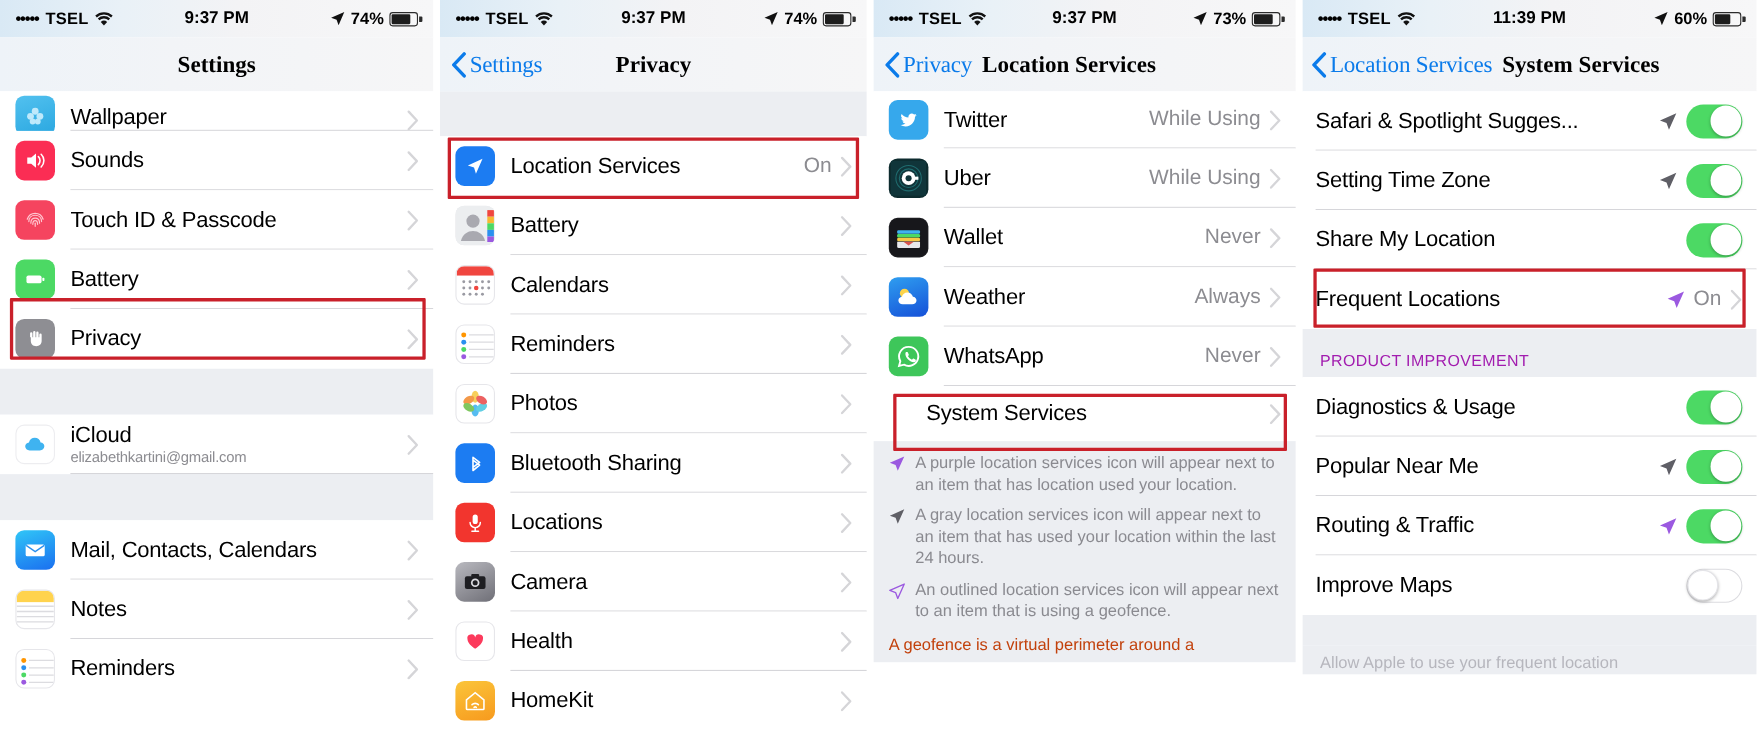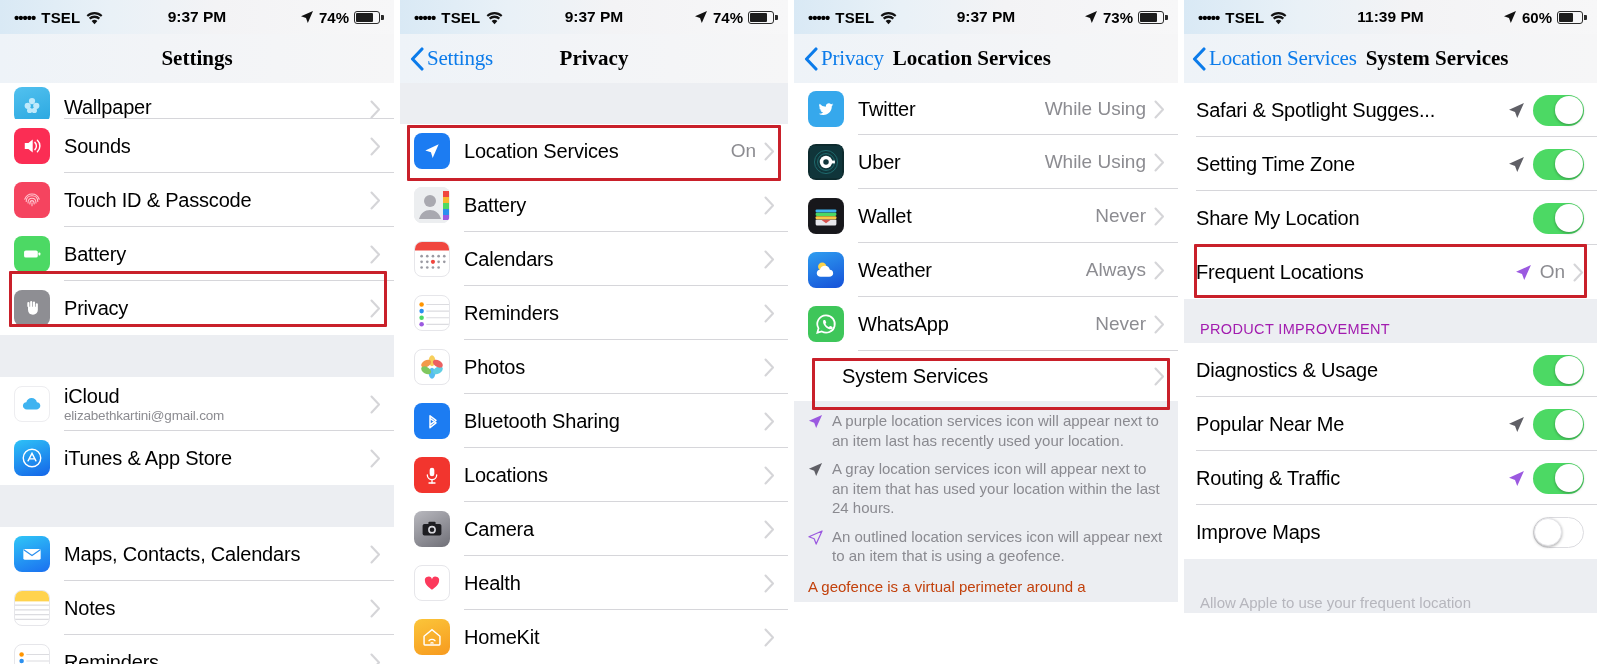--- a/index.html
+++ b/index.html
@@ -250,45 +250,31 @@
           <span class="sub-text">elizabethkartini@gmail.com</span>
         </div>
         <div class="right">
           <svg class="chev" viewBox="0 0 11 19">
               <path d="M1.5 1.5 9 9.5 1.5 17.5" stroke="#bfbfc4" stroke-width="2.1" fill="none" stroke-linecap="round" stroke-linejoin="round"></path>
             </svg>
         </div>
         <div class="sep"></div>
       </div>
 
-      <div class="row">
-        <div class="ico" style="background:linear-gradient(160deg,#2ec2f7,#1464e8)">
-          <svg viewBox="0 0 36 36" width="30" height="30" fill="none" stroke="#fff" stroke-width="1.7">
-              <circle cx="18" cy="18" r="10.5"></circle>
-              <path d="M13.3 21.4 18 12.4l4.7 9M15 19h6" stroke-linecap="round"></path>
-            </svg>
-        </div>
-        <div class="label">iTunes &amp; App Store</div>
-        <div class="right">
-          <svg class="chev" viewBox="0 0 11 19">
-              <path d="M1.5 1.5 9 9.5 1.5 17.5" stroke="#bfbfc4" stroke-width="2.1" fill="none" stroke-linecap="round" stroke-linejoin="round"></path>
-            </svg>
-        </div>
-      </div>
 
       <div class="group-gap" style="height:42px"></div>
 
       <div class="row">
         <div class="ico" style="background:linear-gradient(160deg,#30c6f7,#1a6ff0)">
           <svg viewBox="0 0 36 36" width="26" height="26">
               <rect x="6" y="11" width="24" height="15" rx="2" fill="#fff"></rect>
               <path d="M6.6 12.2 18 20l11.4-7.8" stroke="#2b90ef" stroke-width="1.7" fill="none"></path>
             </svg>
         </div>
-        <div class="label">Maps, Contacts, Calendars</div>
+        <div class="label">Mail, Contacts, Calendars</div>
         <div class="right">
           <svg class="chev" viewBox="0 0 11 19">
               <path d="M1.5 1.5 9 9.5 1.5 17.5" stroke="#bfbfc4" stroke-width="2.1" fill="none" stroke-linecap="round" stroke-linejoin="round"></path>
             </svg>
         </div>
         <div class="sep"></div>
       </div>
 
       <div class="row">
         <div class="ico" style="background:#fff;border:1px solid #e6e6ea">
@@ -720,21 +706,21 @@
       </div>
     </div>
 
     <div class="footer-block">
       <div class="foot-item">
         <span class="fi-icon">
           <svg viewBox="0 0 16 16" width="15" height="15">
               <path d="M15 1 1 7.2l5.6 2.1L8.7 15z" fill="#9b59e0"></path>
             </svg>
         </span>
-        <span class="fi-text">A purple location services icon will appear next to an item last has recently used your location.</span>
+        <span class="fi-text">A purple location services icon will appear next to an item that has location used your location.</span>
       </div>
       <div class="foot-item">
         <span class="fi-icon">
           <svg viewBox="0 0 16 16" width="15" height="15">
               <path d="M15 1 1 7.2l5.6 2.1L8.7 15z" fill="#5f5f66"></path>
             </svg>
         </span>
         <span class="fi-text">A gray location services icon will appear next to an item that has used your location within the last 24 hours.</span>
       </div>
       <div class="foot-item">

